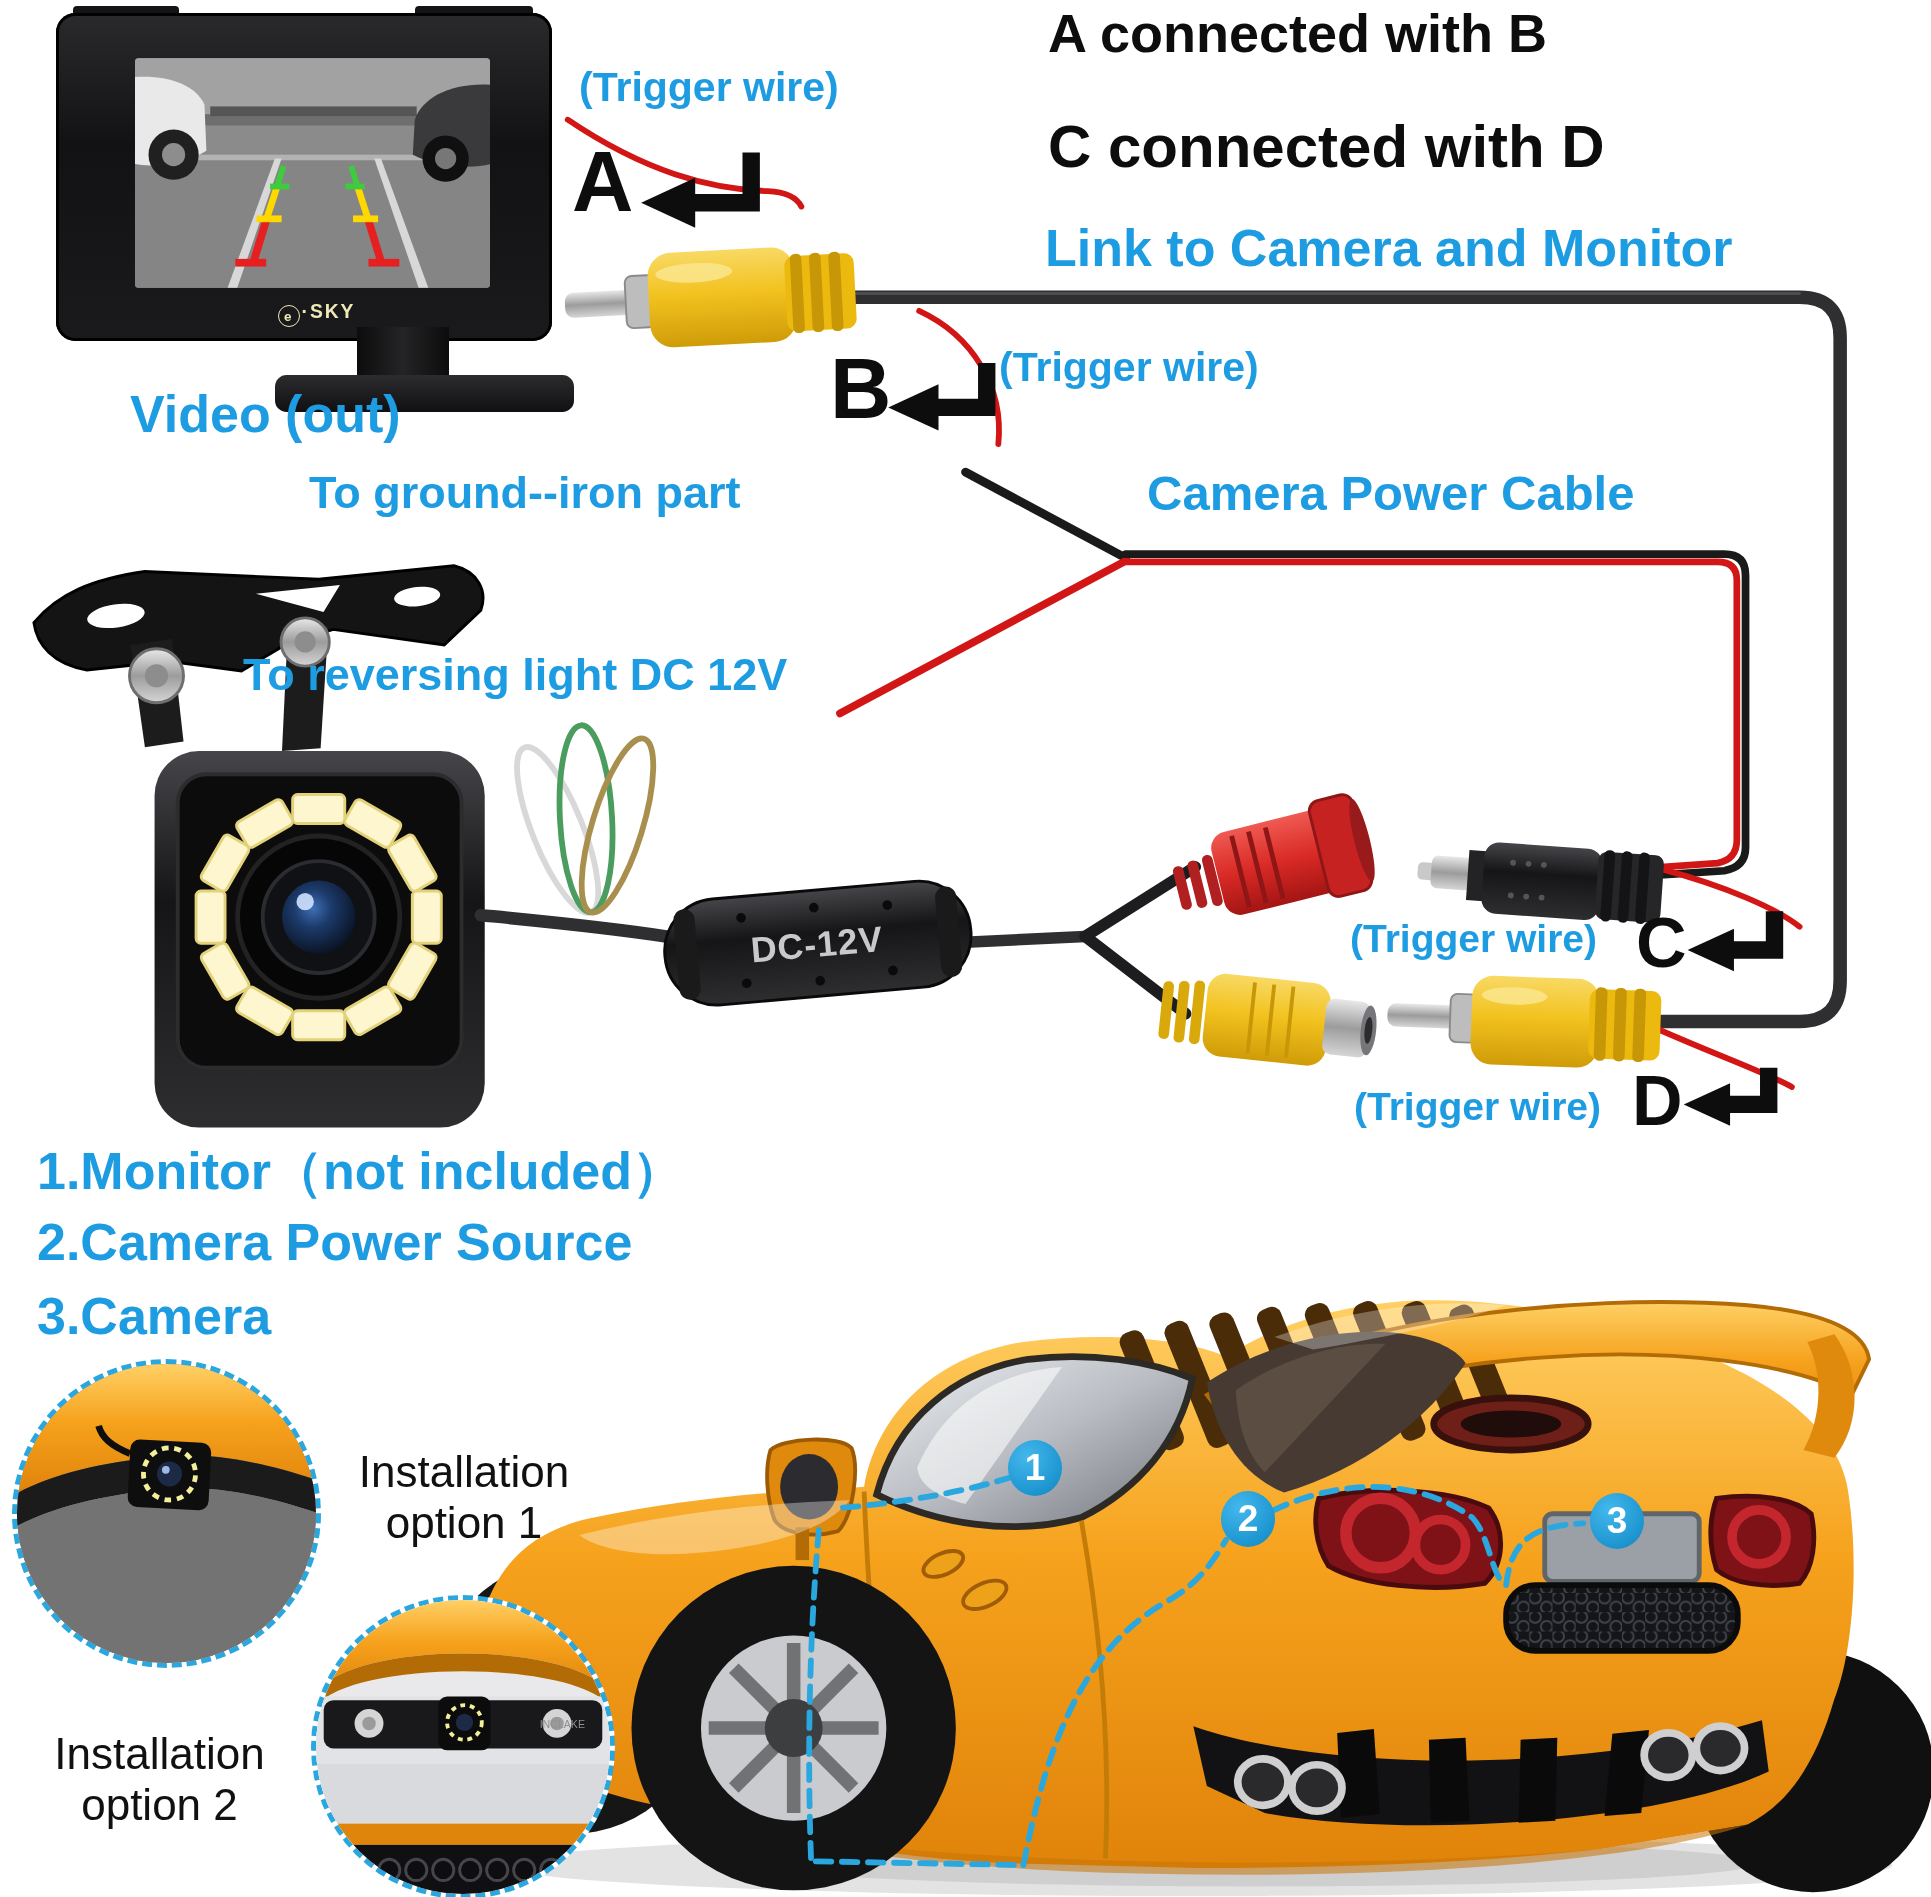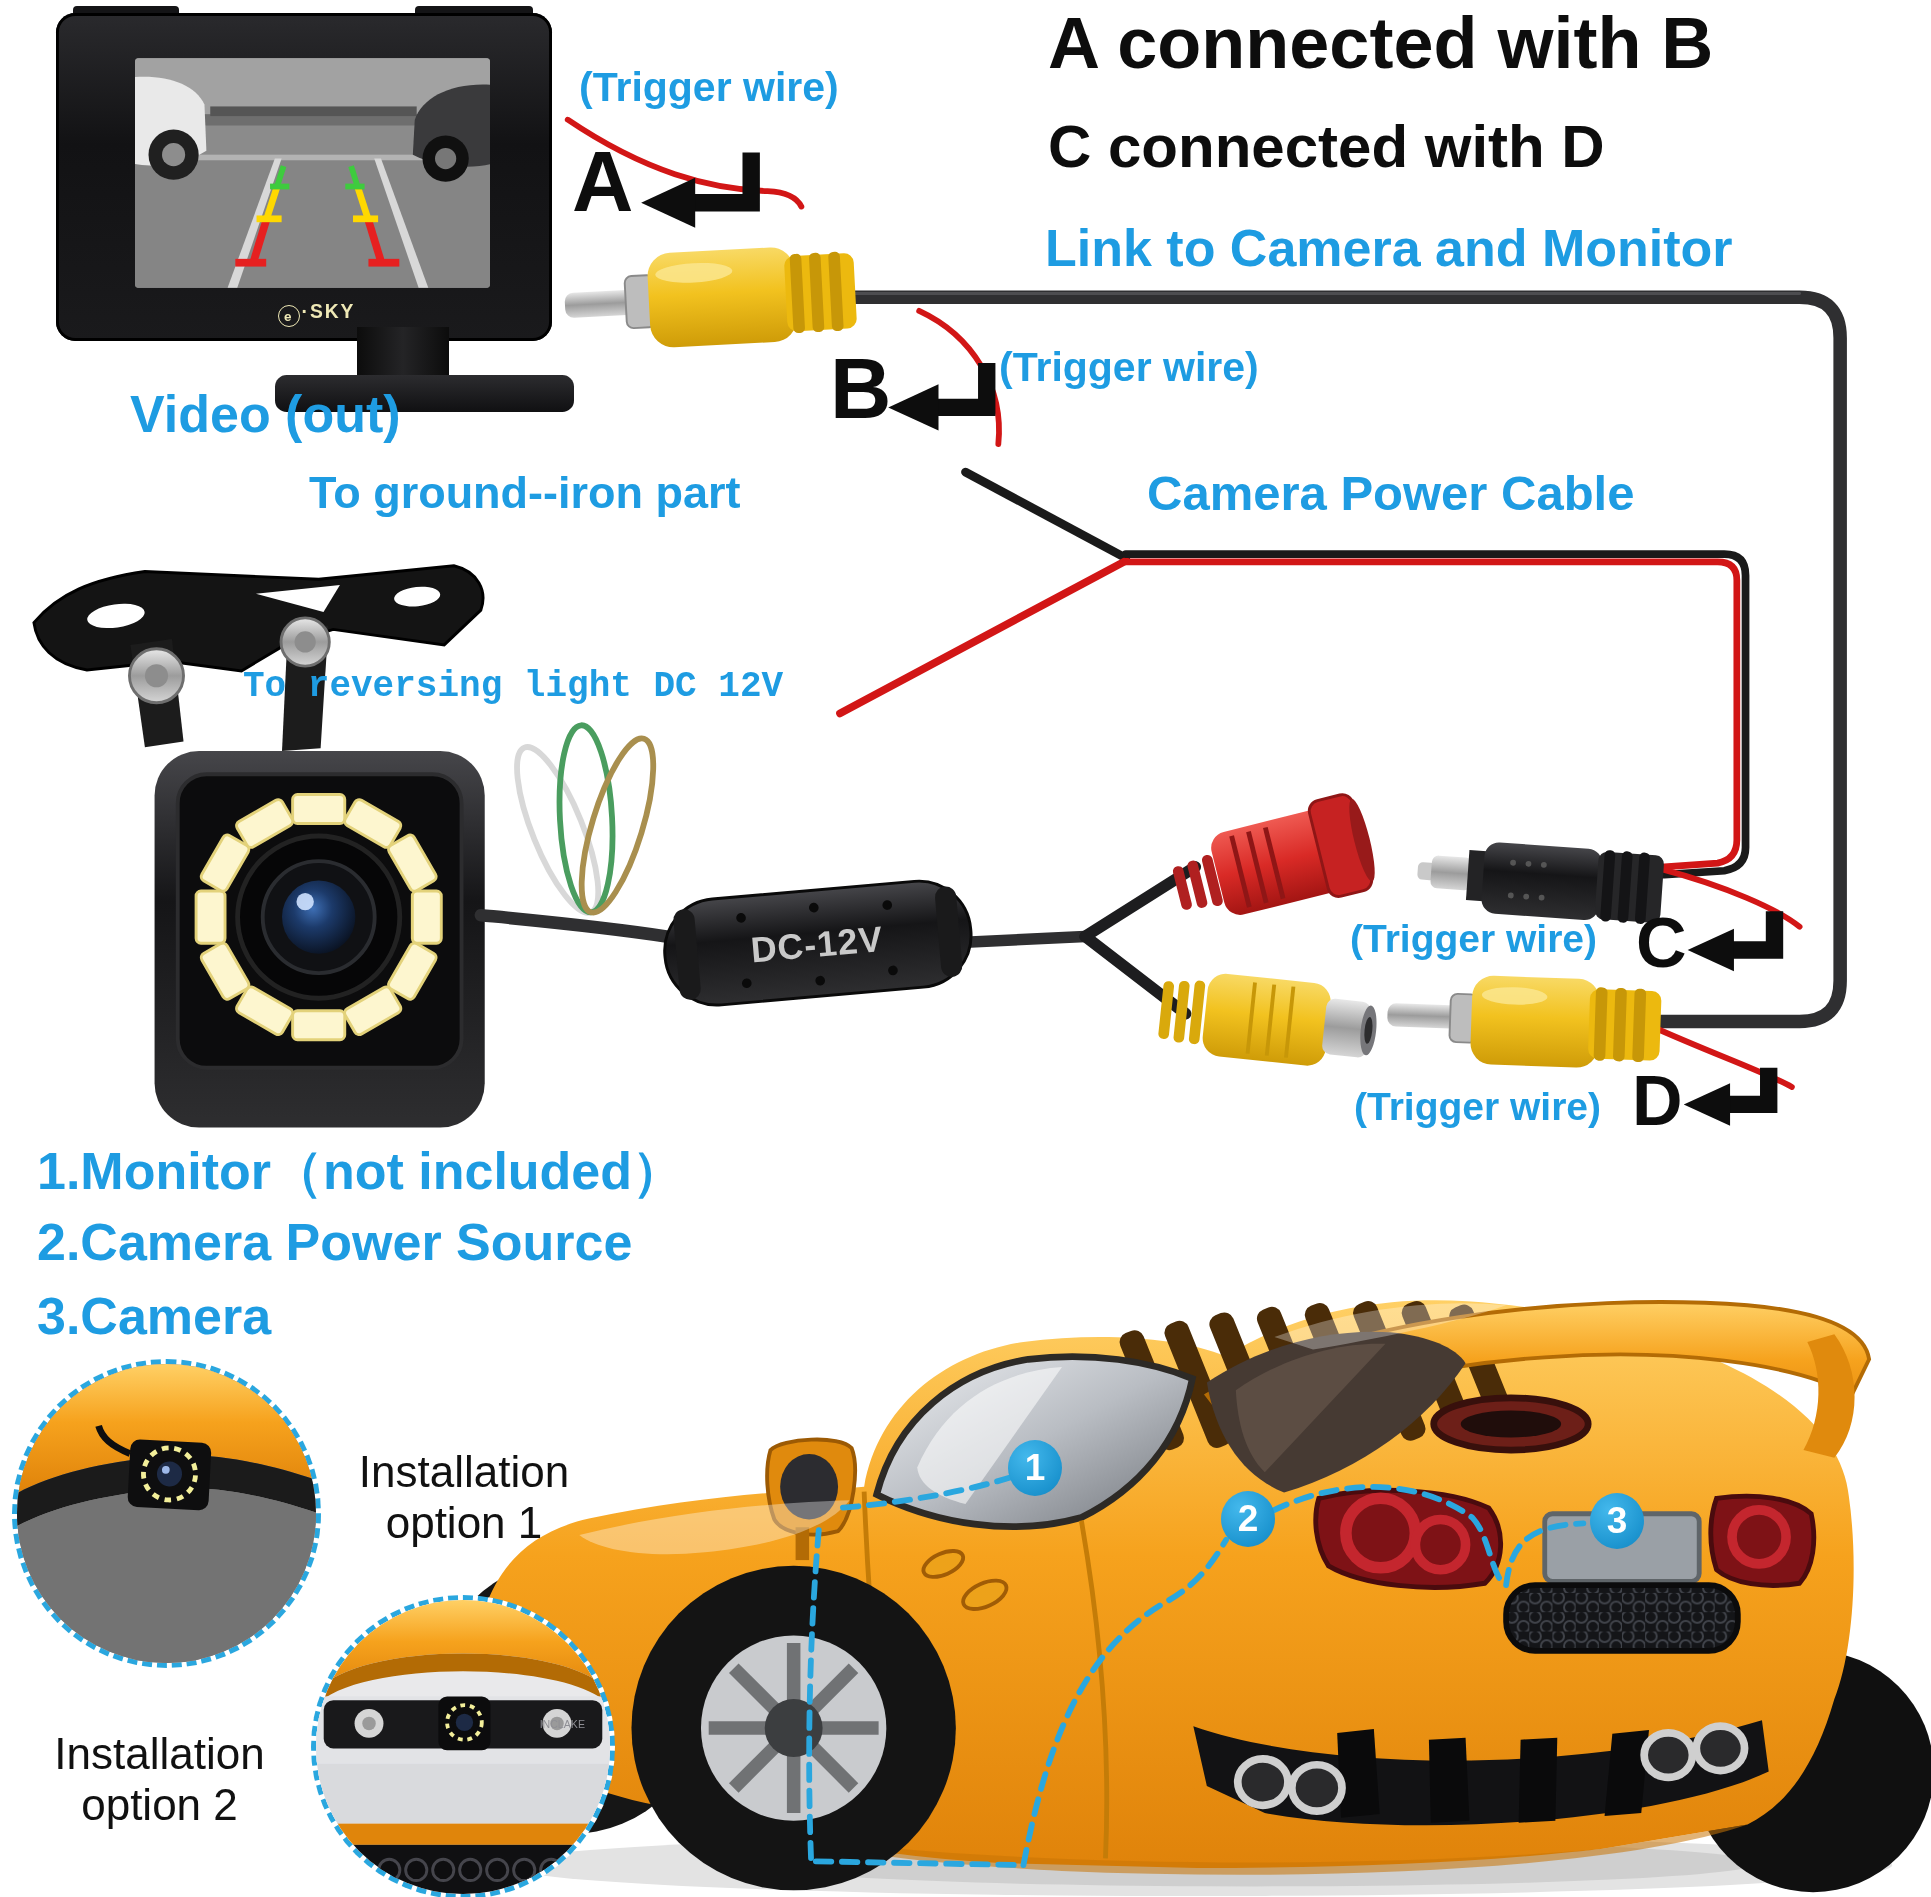--- a/index.html
+++ b/index.html
@@ -399,34 +399,34 @@
           <line x1="231" y1="134" x2="224" y2="112" stroke="#3ecb3e" stroke-width="6"></line>
           <rect x="218" y="130" width="20" height="6" fill="#3ecb3e"></rect>
         </g>
       </svg>
     </div>
     <div class="mon-logo"><span class="logo-e">e</span><span>·SKY</span></div>
     <div class="mon-neck"></div>
     <div class="mon-base"></div>
   </div>
 
-  <div class="lbl blk" style="left:1048px;top:1.9px;font-size:72px;">A connected with B</div>
+  <div class="lbl blk" style="left:1048px;top:1.9px;font-size:54px;">A connected with B</div>
   <div class="lbl blk" style="left:1048px;top:112px;font-size:60px;">C connected with D</div>
   <div class="lbl blue" style="left:1045px;top:218px;font-size:52px;">Link to Camera and Monitor</div>
 
   <div class="lbl blue" style="left:579px;top:64px;font-size:41px;">(Trigger wire)</div>
   <div class="letter" style="left:572px;top:139px;font-size:85px;">A</div>
 
   <div class="letter" style="left:830px;top:346px;font-size:85px;">B</div>
   <div class="lbl blue" style="left:999px;top:344px;font-size:41px;">(Trigger wire)</div>
 
   <div class="lbl blue" style="left:130px;top:384px;font-size:52px;">Video (out)</div>
   <div class="lbl blue" style="left:309px;top:467px;font-size:45px;">To ground--iron part</div>
   <div class="lbl blue" style="left:1147px;top:465px;font-size:49px;">Camera Power Cable</div>
-  <div class="lbl blue" style="left:243px;top:666px;font-size:36px;font-family:Liberation Mono, monospace;">To reversing light DC 12V</div>
+  <div class="lbl blue" style="left:243px;top:649px;font-size:45px;">To reversing light DC 12V</div>
 
   <div class="lbl blue" style="left:1350px;top:917px;font-size:39px;">(Trigger wire)</div>
   <div class="letter" style="left:1636px;top:908px;font-size:70px;">C</div>
 
   <div class="lbl blue" style="left:1354px;top:1085px;font-size:39px;">(Trigger wire)</div>
   <div class="letter" style="left:1632px;top:1066px;font-size:70px;">D</div>
 
   <div class="legend-item" style="top:1137px;">1.Monitor（not included）</div>
   <div class="legend-item" style="top:1212px;">2.Camera Power Source</div>
   <div class="legend-item" style="top:1286px;">3.Camera</div>

